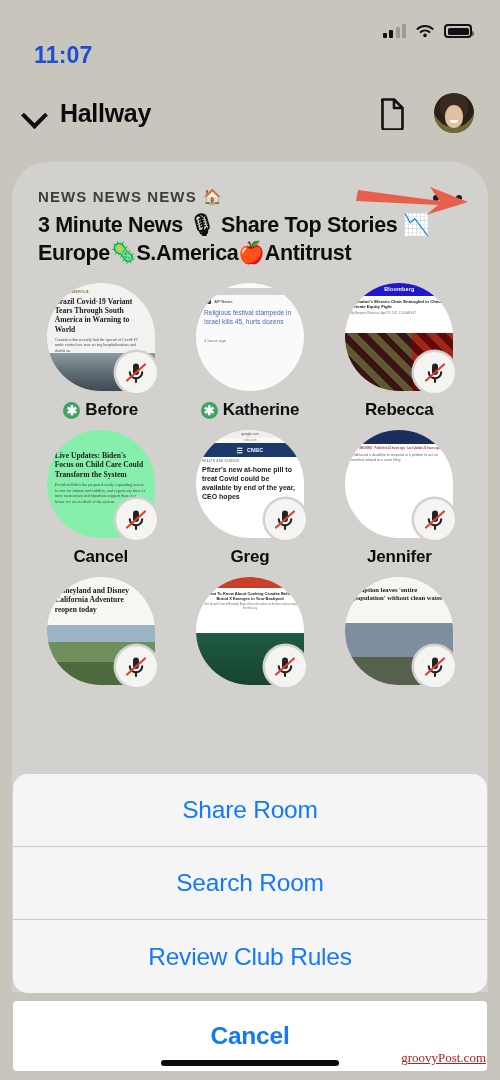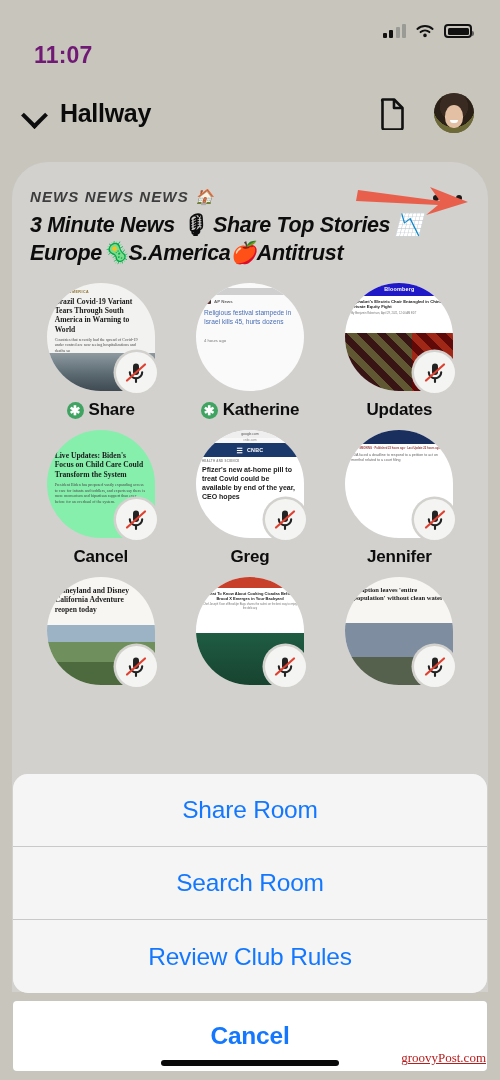--- a/index.html
+++ b/index.html
@@ -10,21 +10,21 @@
     position:relative;
     -webkit-font-smoothing:antialiased;
   }
 
   
   .statusbar{
     position:absolute; top:0; left:0; width:500px; height:62px;
     display:flex; align-items:center; justify-content:space-between;
     padding:0 28px 0 34px;
   }
-  .clock{ font-size:23px; font-weight:700; color:#701a75; letter-spacing:.2px;margin-top:48px; }
+  .clock{ font-size:23px; font-weight:700; color:#1d4ed8; letter-spacing:.2px;margin-top:48px; }
   .status-right{ display:flex; align-items:center; gap:9px; }
   .bars{ display:flex; align-items:flex-end; gap:2.5px; height:14px; }
   .bars i{ width:4px; background:#111; border-radius:1px; display:block; }
   .bars i:nth-child(1){ height:5px; }
   .bars i:nth-child(2){ height:8px; }
   .bars i:nth-child(3){ height:11px; background:#9b9b95; }
   .bars i:nth-child(4){ height:14px; background:#9b9b95; }
   .battery{ width:28px; height:14px; border:2px solid #111; border-radius:4px; padding:1.5px; position:relative; }
   .battery::after{ content:""; position:absolute; right:-4px; top:4.5px; width:2.5px; height:5px; background:#111; border-radius:0 2px 2px 0; opacity:.55;}
   .battery b{ display:block; height:100%; width:100%; background:#111; border-radius:1.5px; }
@@ -52,21 +52,21 @@
   .avatar-me .hair{ position:absolute; inset:0; background:radial-gradient(circle at 50% 34%, #3a2b22 0 42%, #2a2017 43% 62%, #6e6a38 63% 100%); }
   .avatar-me .face{ position:absolute; left:27%; top:30%; width:46%; height:58%; border-radius:50% 50% 46% 46%; background:#e3bfa3; }
   .avatar-me .smile{ position:absolute; left:40%; top:68%; width:20%; height:7%; border-radius:0 0 40px 40px; background:#fff; }
 
   
   .room-panel{
     position:absolute; top:162px; left:12px; width:476px; height:830px;
     background:#d2d1ce; border-radius:36px 36px 0 0;
     overflow:hidden;
   }
-  .room-head{ padding:26px 26px 0 18px; position:relative;font-style:italic; }
+  .room-head{ padding:26px 26px 0 26px; position:relative; }
   .club-line{
     display:flex; align-items:center; gap:7px;
     font-size:15px; font-weight:700; letter-spacing:1.1px; color:#3d3d3d;
   }
   .house{ font-size:15px; line-height:1; }
   .room-title{
     margin-top:7px; font-size:21.5px; font-weight:700; color:#0d0d0d;
     line-height:1.28; letter-spacing:-.35px;
   }
   .dots-btn{
@@ -217,21 +217,21 @@
           <svg width="26" height="26" viewBox="0 0 26 26">
             <rect x="10" y="3.5" width="6" height="11.5" rx="3" fill="#222"></rect>
             <path d="M6.8 12.2a6.2 6.2 0 0012.4 0" stroke="#222" stroke-width="2.1" fill="none" stroke-linecap="round"></path>
             <path d="M13 18.6V22" stroke="#222" stroke-width="2.1" stroke-linecap="round"></path>
             <path d="M4 20.5L22 4.5" stroke="#e0402f" stroke-width="2.2" stroke-linecap="round"></path>
           </svg>
         </div>
       </div>
       <div class="pname">
         <span class="club-dot">✱</span>
-        <span class="nm">Share</span>
+        <span class="nm">Before</span>
       </div>
     </div>
 
     <div class="person">
       <div class="pwrap">
         <div class="pimg speaking" style="background:#fafafa;">
           <div style="height:7px;background:#cfcfcf;border-radius:2px;margin:-2px -3px 4px -3px;"></div>
           <div style="display:flex;align-items:center;gap:3px;">
             <span style="width:7px;height:5px;background:linear-gradient(90deg,#c33,#333);border-radius:1px;display:block;"></span>
             <span style="font-size:4.4px;color:#666;font-weight:700;">AP News</span>
@@ -260,21 +260,21 @@
         <div class="mute">
           <svg width="26" height="26" viewBox="0 0 26 26">
             <rect x="10" y="3.5" width="6" height="11.5" rx="3" fill="#222"></rect>
             <path d="M6.8 12.2a6.2 6.2 0 0012.4 0" stroke="#222" stroke-width="2.1" fill="none" stroke-linecap="round"></path>
             <path d="M13 18.6V22" stroke="#222" stroke-width="2.1" stroke-linecap="round"></path>
             <path d="M4 20.5L22 4.5" stroke="#e0402f" stroke-width="2.2" stroke-linecap="round"></path>
           </svg>
         </div>
       </div>
       <div class="pname">
-        <span class="nm">Updates</span>
+        <span class="nm">Rebecca</span>
       </div>
     </div>
 
     <div class="person">
       <div class="pwrap">
         <div class="pimg" style="background:#86efac;">
           <div class="headline serif" style="margin-top:14px;">Live Updates: Biden's Focus on Child Care Could Transform the System</div>
           <div class="body-lines serif">President Biden has proposed vastly expanding access to care for infants and toddlers, and experts say there is more momentum and bipartisan support than ever before for an overhaul of the system.</div>
         </div>
         <div class="mute">

